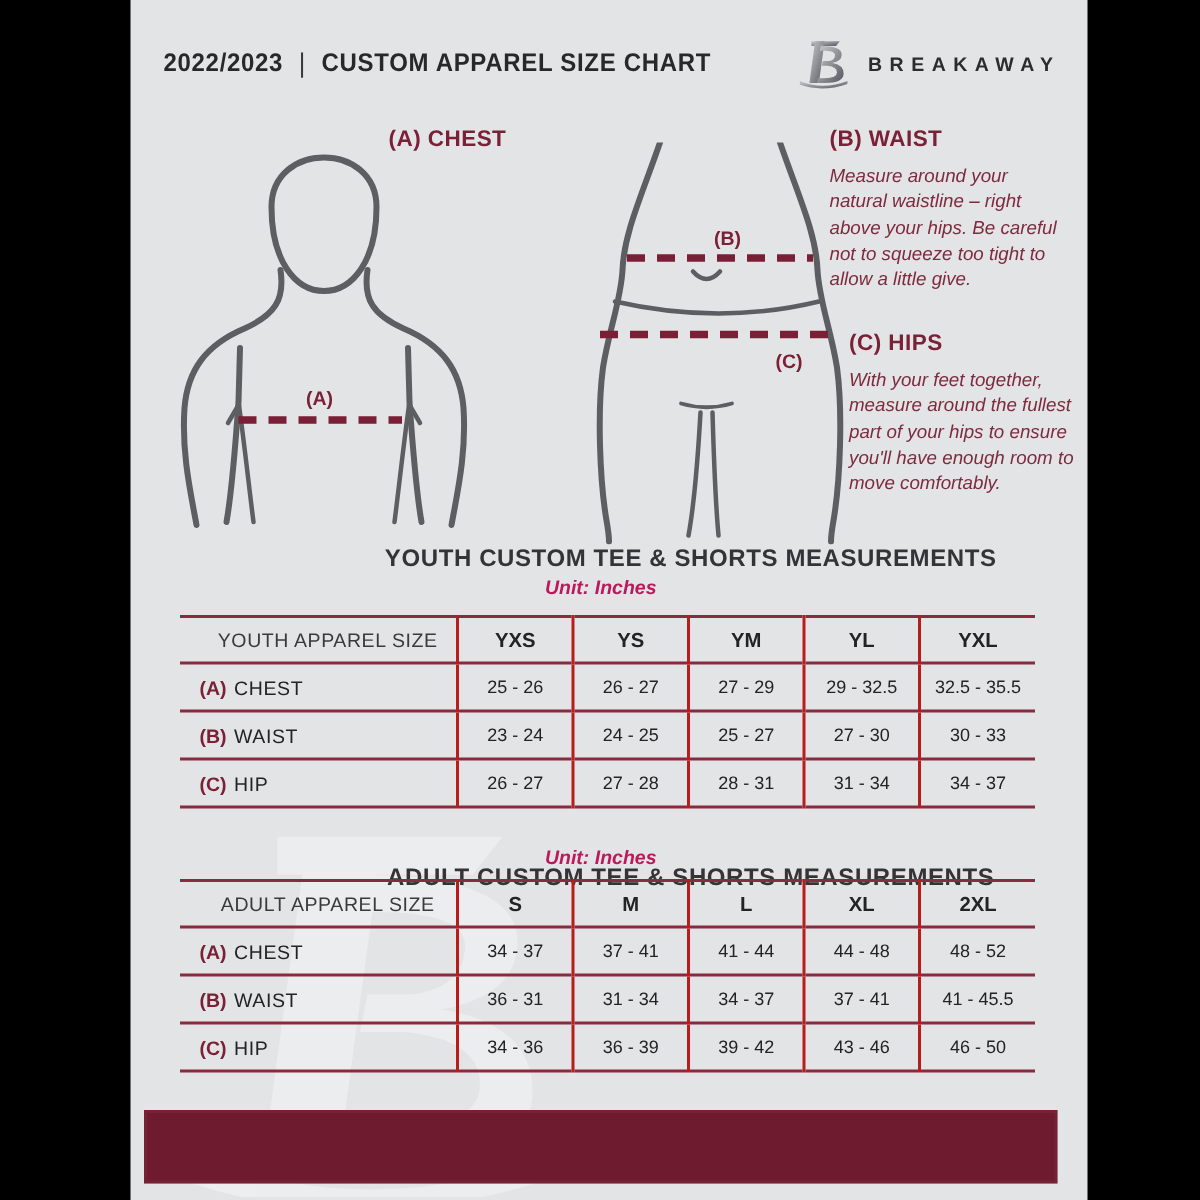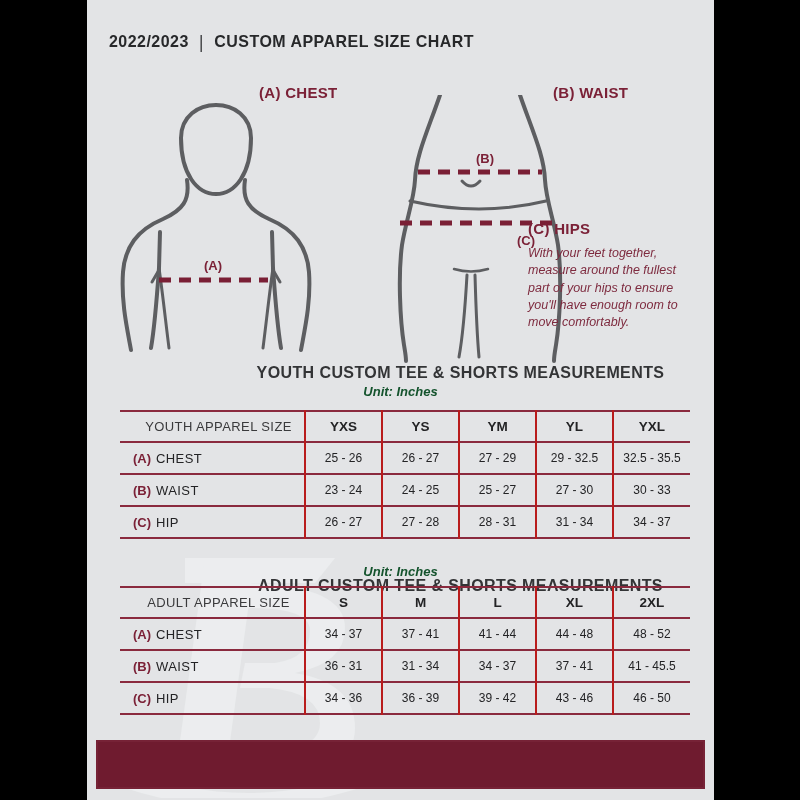--- a/index.html
+++ b/index.html
@@ -2,21 +2,21 @@
 <html><head>
 <meta charset="utf-8">
 <style>
   html,body{margin:0;padding:0;}
   body{
     width:800px;height:800px;background:#000;position:relative;overflow:hidden;
     font-family:"Liberation Sans", sans-serif;
   }
   .page{
     position:absolute;left:87px;top:0;width:627px;height:800px;
-    background:#e3e4e6;overflow:hidden;
+    background:#e3e4e6;overflow:hidden;padding-left:11px;
   }
   
   .header{
     position:absolute;top:22px;left:22px;right:18px;height:40px;
     display:flex;align-items:center;justify-content:space-between;
   }
   .header-title{
     display:flex;align-items:center;gap:11px;
     font-weight:700;font-size:17px;color:#27282a;letter-spacing:.5px;
     transform:scaleX(.94);transform-origin:left center;white-space:nowrap;
@@ -29,33 +29,33 @@
   
   .instr{position:absolute;color:#7b2137;}
   .instr h3{
     margin:0 0 8px 0;font-size:15px;font-weight:800;letter-spacing:.3px;color:#7b2137;
   }
   .instr p{
     margin:0;font-size:12.5px;line-height:1.38;font-style:italic;font-weight:500;color:#7e2b3f;
   }
   #instr-chest{left:172px;top:84px;width:152px;}
   #instr-waist{left:466px;top:84px;width:152px;}
-  #instr-hips{left:441px;top:220px;width:158px;}
+  #instr-hips{left:479px;top:220px;width:158px;}
   
   .figure{position:absolute;}
   #torso-figure{left:28px;top:80px;}
   #hips-figure{left:303px;top:95px;}
   
   .section-title{
     position:absolute;left:0;width:747px;text-align:center;
     font-size:16px;font-weight:700;color:#333436;letter-spacing:.4px;
   }
   .section-unit{
     position:absolute;left:0;width:627px;text-align:center;
-    font-size:13px;font-weight:600;font-style:italic;color:#14532d;
+    font-size:13px;font-weight:600;font-style:italic;color:#be185d;
   }
   
   .size-table{
     position:absolute;left:33px;width:570px;border-collapse:collapse;table-layout:fixed;
     border-bottom:2px solid #8a2a3e;
   }
   .size-table tr{border-top:2px solid #8a2a3e;}
   .size-table th,.size-table td{
     border-left:2px solid #b91c1c;padding:0;text-align:center;vertical-align:middle;
     color:#232325;
@@ -92,20 +92,38 @@
       <path d="M24 7 Q46 7 46 16 Q46 23 36 25 Q48 27 48 36 Q48 46 28 46 L20 46 L21 41 L28 41 Q41 41 41 35 Q41 29 31 28 L25 28 L26 23 L32 23 Q39 22 39 16.5 Q39 12 27 12 L23 12 Z"></path>
       <path d="M2 44 Q26 54 52 44 L52 47 Q26 56 2 48 Z"></path>
     </g>
   </svg>
 
   <div class="header">
     <div class="header-title">
       <span>2022/2023</span>
       <span class="pipe">|</span>
       <span>CUSTOM APPAREL SIZE CHART</span>
+    </div>
+    <div class="brand">
+      <svg width="38" height="38" viewBox="0 0 60 50">
+        <defs>
+          <linearGradient id="metal" x1="0" y1="0" x2="1" y2="1">
+            <stop offset="0" stop-color="#c9cbce"></stop>
+            <stop offset="0.5" stop-color="#8f9296"></stop>
+            <stop offset="1" stop-color="#55585c"></stop>
+          </linearGradient>
+        </defs>
+        <g fill="url(#metal)">
+          <path d="M14 2 L44 2 L40 7 L14 7 Z"></path>
+          <path d="M18 2 L28 2 L22 46 L12 46 Z"></path>
+          <path d="M24 7 Q46 7 46 16 Q46 23 36 25 Q48 27 48 36 Q48 46 28 46 L20 46 L21 41 L28 41 Q41 41 41 35 Q41 29 31 28 L25 28 L26 23 L32 23 Q39 22 39 16.5 Q39 12 27 12 L23 12 Z"></path>
+          <path d="M2 44 Q26 54 52 44 L52 47 Q26 56 2 48 Z"></path>
+        </g>
+      </svg>
+      <span class="brand-name">BREAKAWAY</span>
     </div>
   </div>
 
   <svg id="torso-figure" class="figure" width="210" height="285" viewBox="0 0 210 285">
     <g fill="none" stroke="#5d5e61" stroke-width="4" stroke-linecap="round">
       <path d="M66 58 C66 14 136 14 136 58 C136 94 120 114 101 114 C82 114 66 94 66 58 Z"></path>
       <path d="M72 100 C75 120 68 130 48 139 C22 150 10 167 8 192 C6 222 12 248 16 270"></path>
       <path d="M130 100 C127 120 134 130 154 139 C180 150 192 167 194 192 C196 222 190 248 186 270"></path>
       <path d="M45 152 L44 188 C42 216 40 245 36 268"></path>
       <path d="M44 188 C48 216 51 245 54 268" stroke-width="3"></path>
@@ -132,20 +150,21 @@
     <text x="95" y="68" text-anchor="middle" font-family="Liberation Sans, sans-serif" font-size="13" font-weight="800" fill="#7b2137">(B)</text>
     <line x1="10" y1="128" x2="168" y2="128" stroke="#7a1f35" stroke-width="5" stroke-dasharray="12 8"></line>
     <text x="136" y="150" text-anchor="middle" font-family="Liberation Sans, sans-serif" font-size="13" font-weight="800" fill="#7b2137">(C)</text>
   </svg>
 
   <div class="instr" id="instr-chest">
     <h3>(A) CHEST</h3>
   </div>
   <div class="instr" id="instr-waist">
     <h3>(B) WAIST</h3>
+    <p>Measure around your natural waistline – right above your hips. Be careful not to squeeze too tight to allow a little give.</p>
   </div>
   <div class="instr" id="instr-hips">
     <h3>(C) HIPS</h3>
     <p>With your feet together, measure around the fullest part of your hips to ensure you'll have enough room to move comfortably.</p>
   </div>
 
   <div class="section-title" id="youth-title">YOUTH CUSTOM TEE &amp; SHORTS MEASUREMENTS</div>
   <div class="section-unit" id="youth-unit">Unit: Inches</div>
   <table class="size-table" id="youth-table">
     <colgroup>

